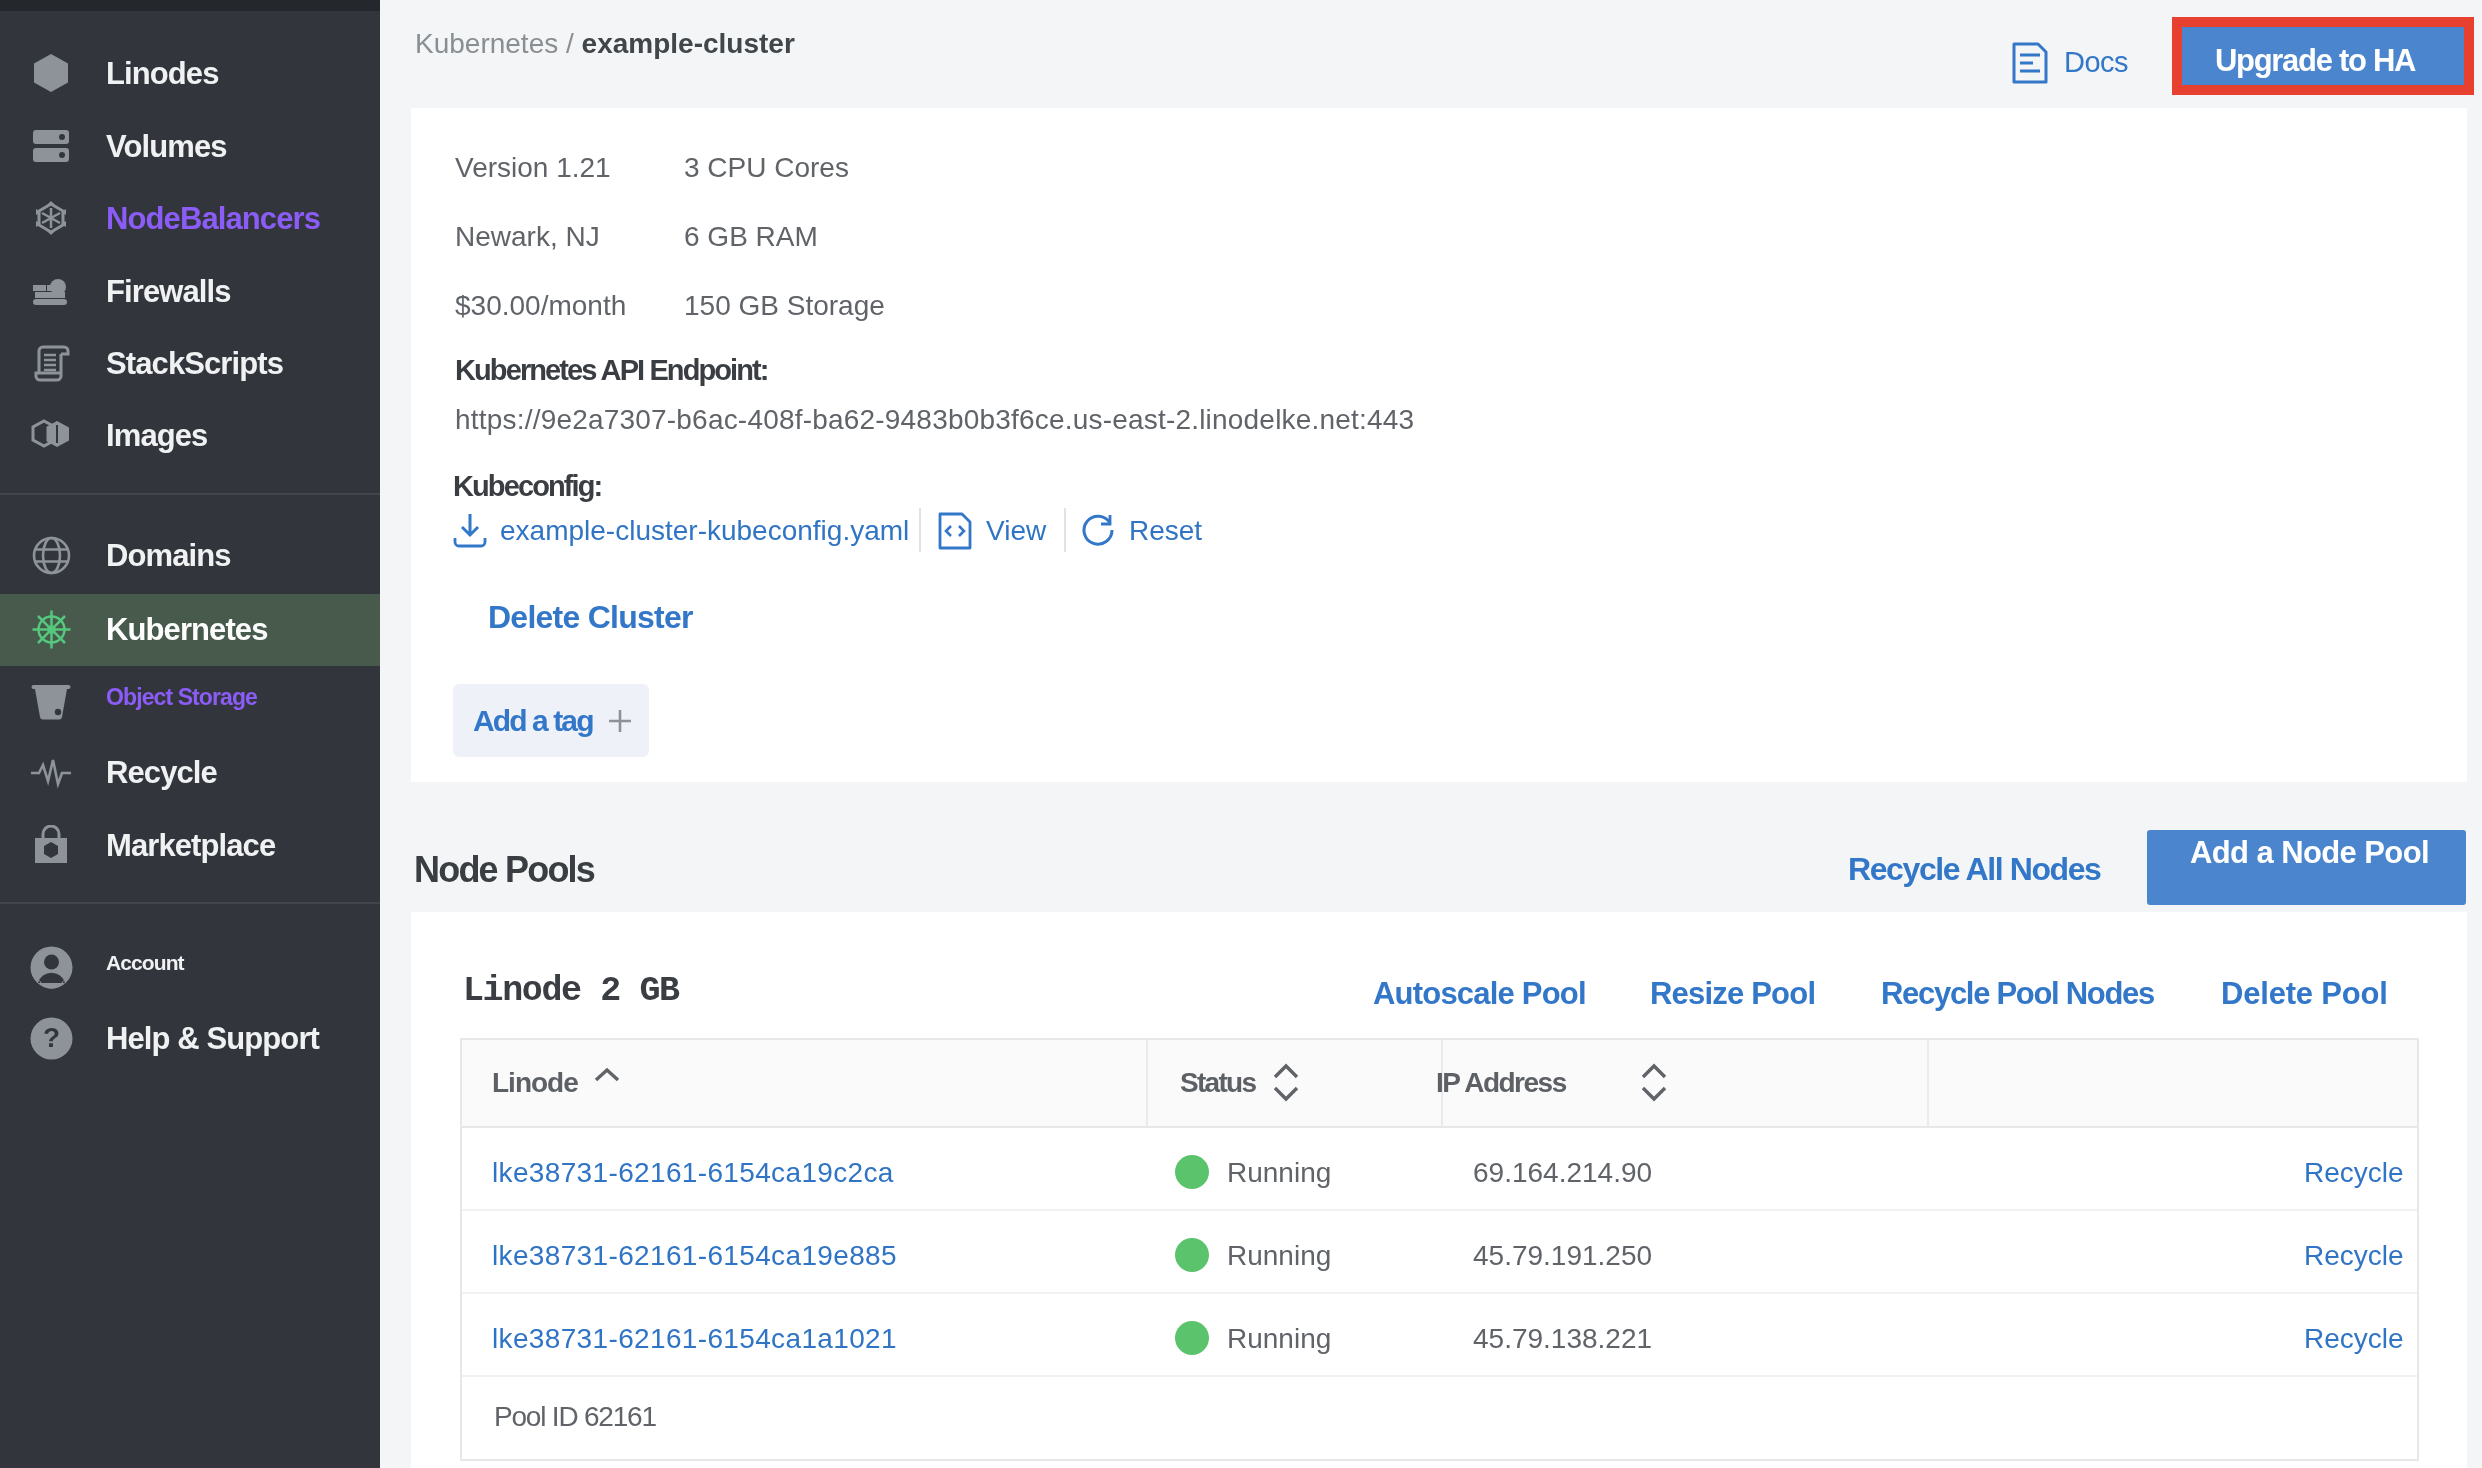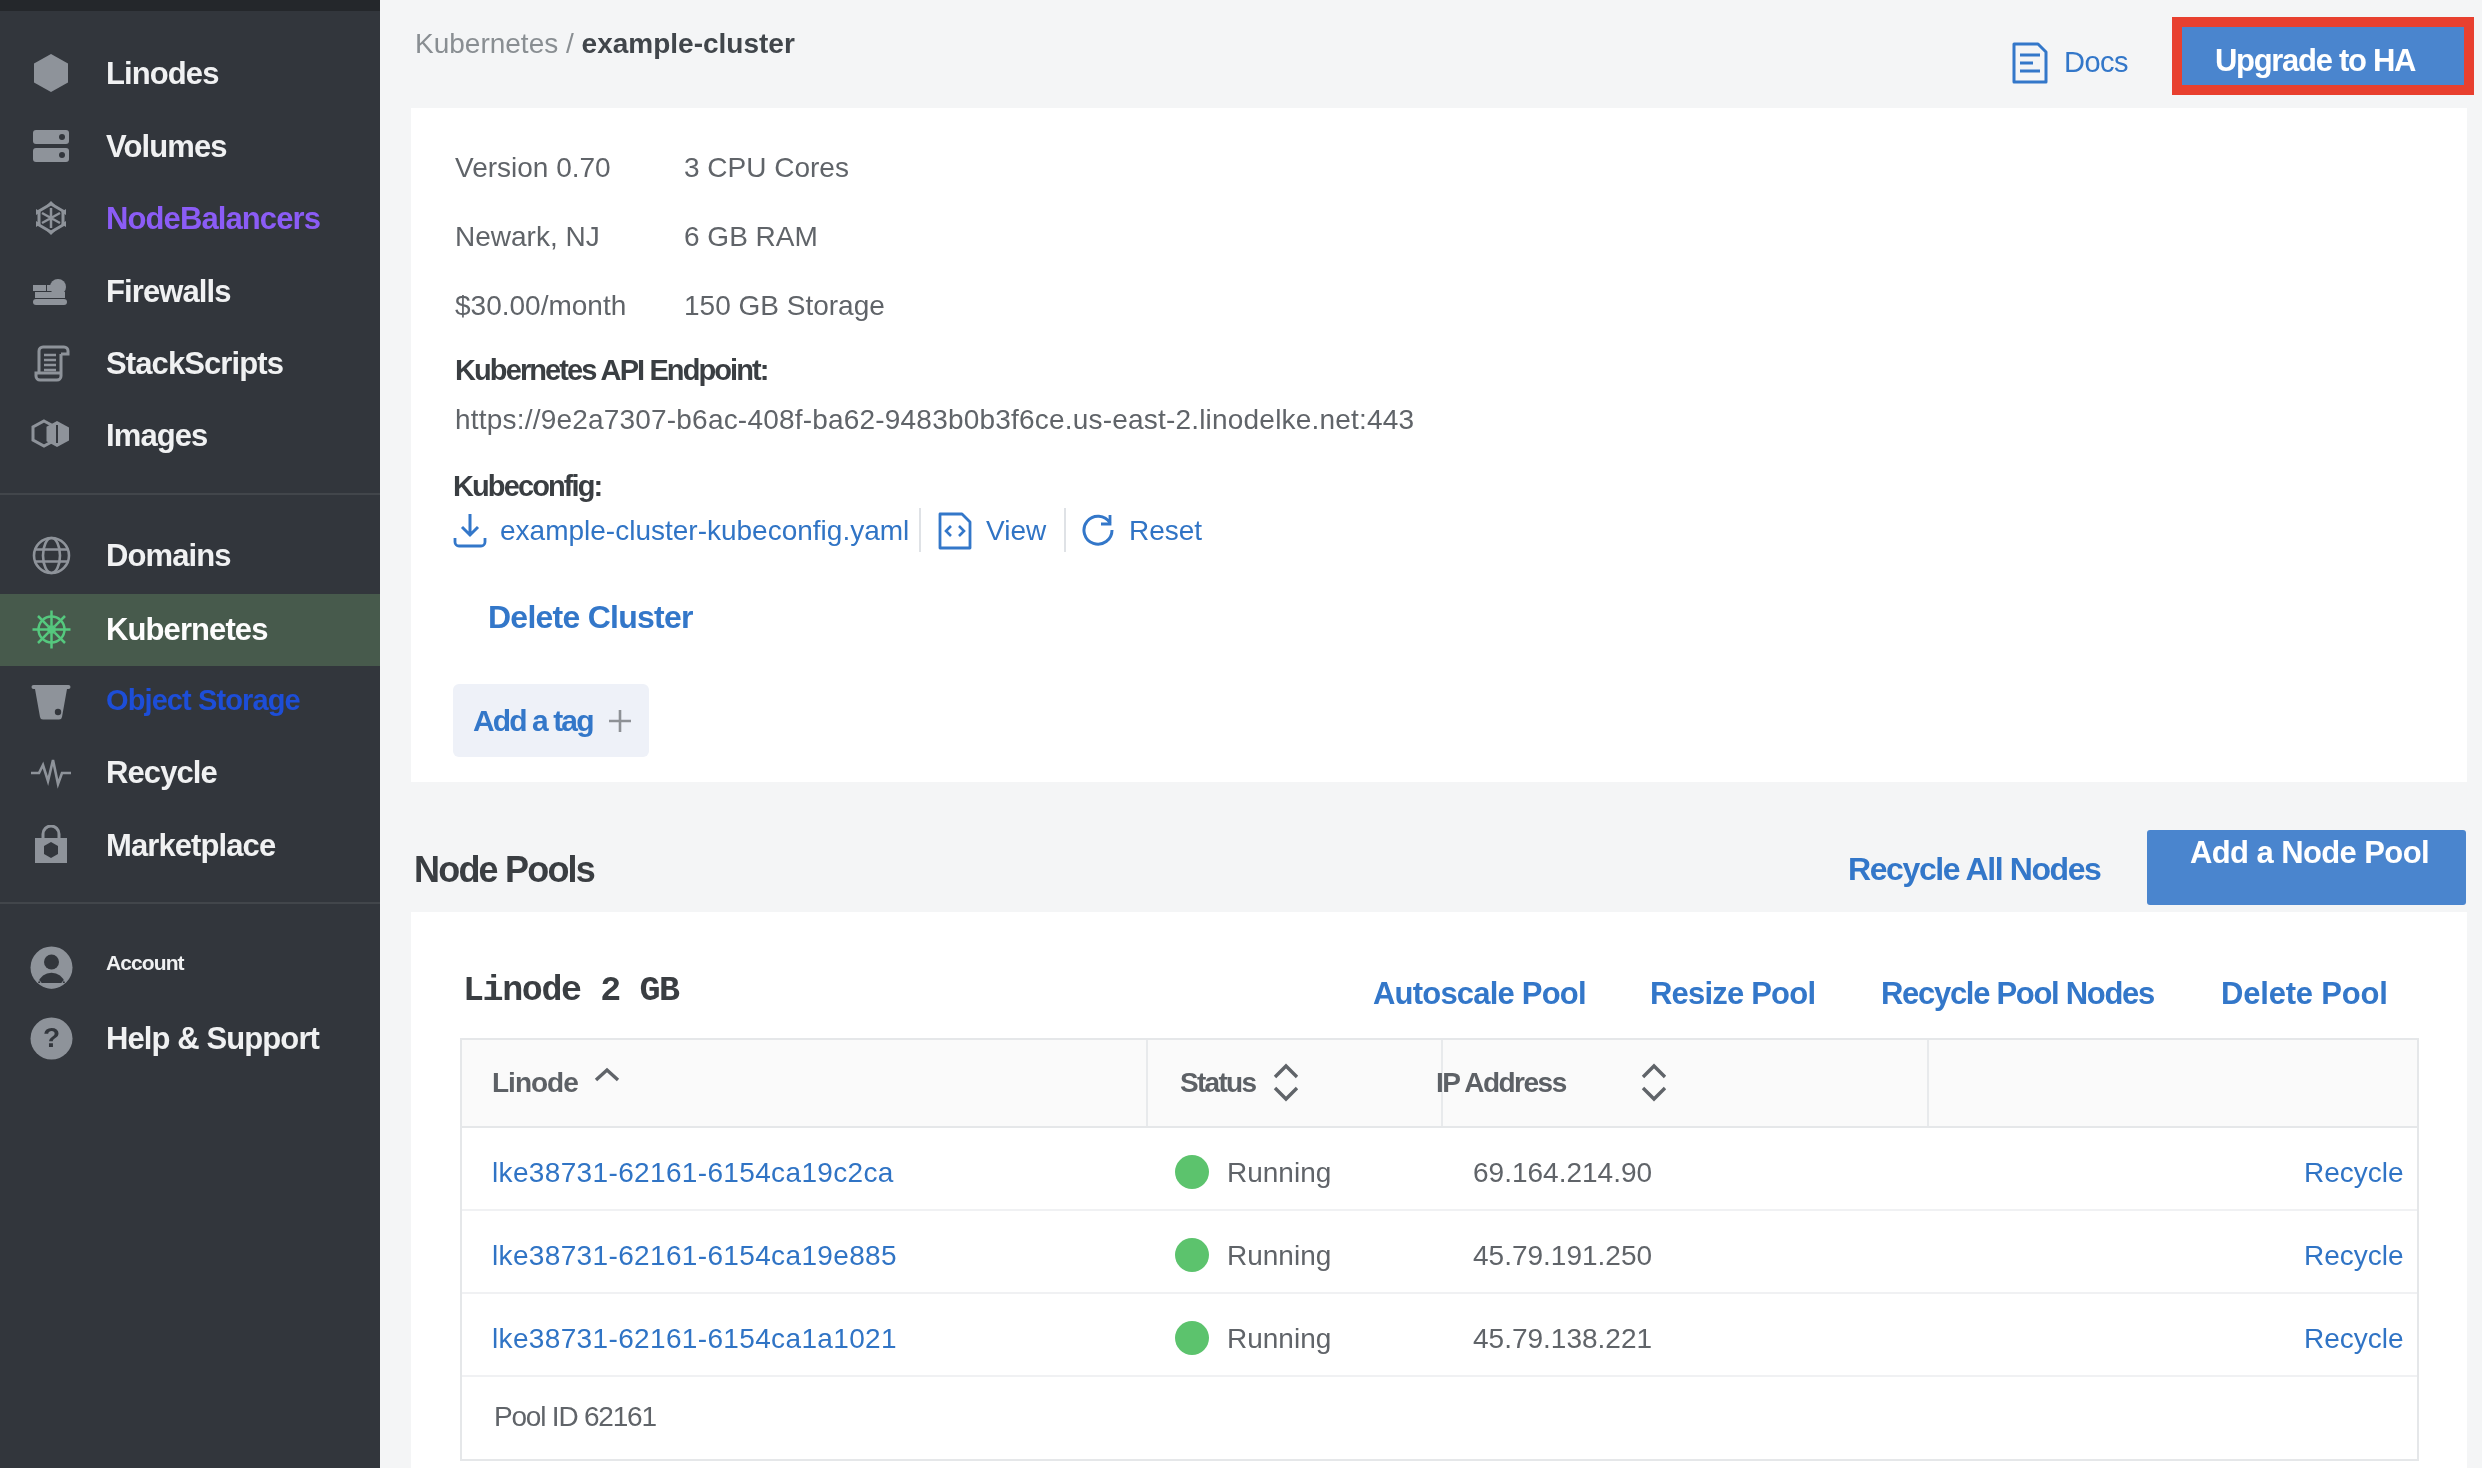--- a/index.html
+++ b/index.html
@@ -89,40 +89,40 @@
   </svg>
 
 <div class="t" style="left:106px;top:57.5px;font-size:31px;font-weight:bold;letter-spacing:-0.9px;color:#f0f1f2;">Linodes</div>
 <div class="t" style="left:106px;top:130.5px;font-size:31px;font-weight:bold;letter-spacing:-0.9px;color:#f0f1f2;">Volumes</div>
 <div class="t" style="left:106px;top:203px;font-size:31px;font-weight:bold;letter-spacing:-0.9px;color:#8b5cf6;">NodeBalancers</div>
 <div class="t" style="left:106px;top:275.5px;font-size:31px;font-weight:bold;letter-spacing:-0.9px;color:#f0f1f2;">Firewalls</div>
 <div class="t" style="left:106px;top:347.5px;font-size:31px;font-weight:bold;letter-spacing:-0.9px;color:#f0f1f2;">StackScripts</div>
 <div class="t" style="left:106px;top:419.5px;font-size:31px;font-weight:bold;letter-spacing:-0.9px;color:#f0f1f2;">Images</div>
 <div class="t" style="left:106px;top:540px;font-size:31px;font-weight:bold;letter-spacing:-0.9px;color:#f0f1f2;">Domains</div>
 <div class="t" style="left:106px;top:613.5px;font-size:31px;font-weight:bold;letter-spacing:-0.9px;color:#fdfdfd;">Kubernetes</div>
-<div class="t" style="left:106px;top:685.5px;font-size:29px;font-weight:bold;letter-spacing:-0.9px;color:#1d4ed8;">Object Storage</div>
+<div class="t" style="left:106px;top:685.5px;font-size:23px;font-weight:bold;letter-spacing:-0.9px;color:#8b5cf6;">Object Storage</div>
 <div class="t" style="left:106px;top:756.5px;font-size:31px;font-weight:bold;letter-spacing:-0.9px;color:#f0f1f2;">Recycle</div>
 <div class="t" style="left:106px;top:829.5px;font-size:31px;font-weight:bold;letter-spacing:-0.9px;color:#f0f1f2;">Marketplace</div>
 <div class="t" style="left:106px;top:952px;font-size:21px;font-weight:bold;letter-spacing:-0.9px;color:#f0f1f2;">Account</div>
 <div class="t" style="left:106px;top:1022.5px;font-size:31px;font-weight:bold;letter-spacing:-0.9px;color:#f0f1f2;text-align:right;">Help &amp; Support</div>
 
 <div class="t" style="left:415px;top:29.5px;font-size:28px;color:#898e92;">Kubernetes / <span style="font-weight:bold;color:#41464b;">example-cluster</span></div>
 
 <svg class="a" style="left:2012px;top:42px" width="36" height="42" viewBox="0 0 36 42" fill="none" stroke="#3377c9" stroke-width="3">
     <path d="M2 2 H26 L34 10 V40 H2 Z" stroke-linejoin="round"></path>
     <path d="M8 13 h20 M8 21 h13 M8 29 h20" stroke-width="2.8"></path>
   </svg>
 <div class="t" style="left:2064px;top:48px;font-size:29px;color:#3377c9;letter-spacing:-0.5px;">Docs</div>
 
 <div class="a" style="left:2172px;top:17px;width:282px;height:58px;border:10px solid #e8402f;background:#4a85ce;"></div>
 <div class="t" style="left:2215px;top:44.7px;font-size:31px;font-weight:bold;color:#fff;letter-spacing:-1.3px;">Upgrade to HA</div>
 
 <div class="a" style="left:411px;top:108px;width:2056px;height:674px;background:#fff;"></div>
 
-<div class="t" style="left:455px;top:154.3px;">Version 0.70</div>
+<div class="t" style="left:455px;top:154.3px;">Version 1.21</div>
 <div class="t" style="left:684px;top:154.3px;">3 CPU Cores</div>
 <div class="t" style="left:455px;top:223.3px;">Newark, NJ</div>
 <div class="t" style="left:684px;top:223.3px;">6 GB RAM</div>
 <div class="t" style="left:455px;top:292.3px;">$30.00/month</div>
 <div class="t" style="left:684px;top:292.3px;">150 GB Storage</div>
 
 <div class="t b" style="left:455px;top:355.5px;font-size:29px;letter-spacing:-1.9px;">Kubernetes API Endpoint:</div>
 <div class="t" style="left:455px;top:406.3px;letter-spacing:0.2px;">https://9e2a7307-b6ac-408f-ba62-9483b0b3f6ce.us-east-2.linodelke.net:443</div>
 <div class="t b" style="left:453px;top:471.5px;font-size:29px;letter-spacing:-1.9px;">Kubeconfig:</div>
 

